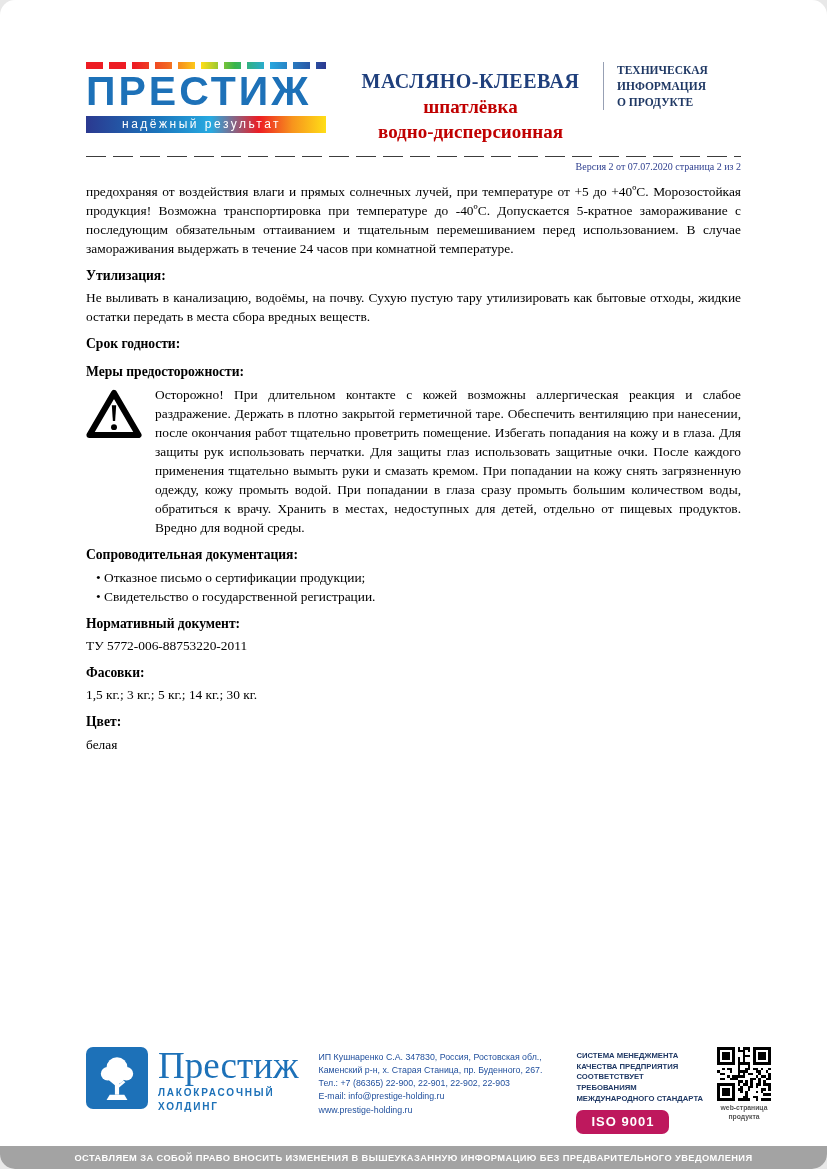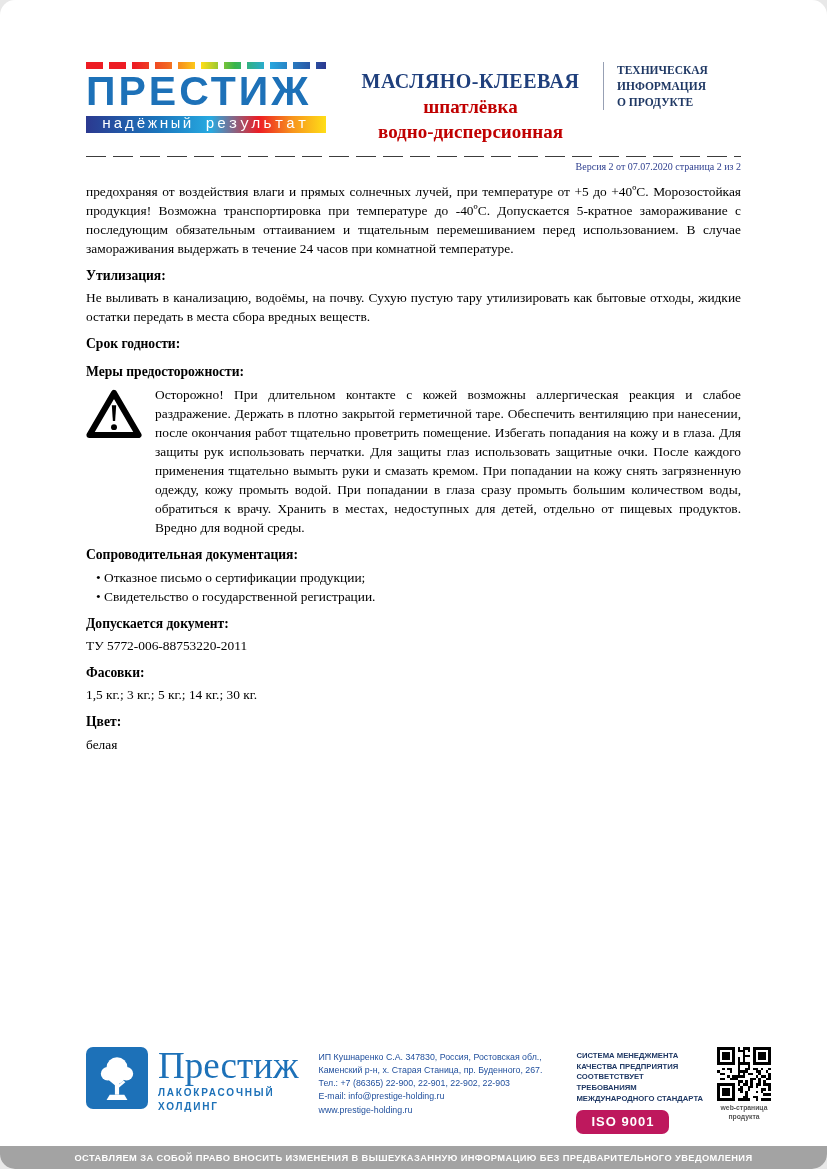--- a/index.html
+++ b/index.html
@@ -25,22 +25,22 @@
   .logo-text {
     font-family: "Liberation Sans", sans-serif; font-weight: bold;
     font-size: 41px; line-height: 1.02; color: #1d71b8; letter-spacing: 3px;
     margin: 2px 0 3px;
   }
   .logo-bar {
     width: 240px; height: 17px; display: flex; align-items: center;
     background: linear-gradient(90deg,#2b3990 0%,#1b75bc 30%,#27aae1 52%,#ed1c24 72%,#f7941d 86%,#ffde17 100%);
   }
   .logo-tagline {
-    color: #fff; font-family: Liberation Mono, monospace;
-    font-size: 15px; letter-spacing: 2.5px; padding-left: 16px;
+    color: #fff; font-family: Liberation Sans, sans-serif;
+    font-size: 12px; letter-spacing: 2.5px; padding-left: 36px;
   }
   .title-block { flex: 1; text-align: center; margin-top: 8px; }
   .title-1 { color: #1f3f7c; font-size: 20px; font-weight: bold; letter-spacing: 0.5px; }
   .title-2 { color: #c00000; font-size: 19px; font-weight: bold; margin-top: 3px; }
   .title-3 { color: #c00000; font-size: 19px; font-weight: bold; margin-top: 3px; }
   .doc-type {
     flex: 0 0 138px; width: 138px; 
     border-left: 1px solid #97a0b4; padding-left: 13px;
     color: #1f3864; font-weight: bold; font-size: 11.5px; line-height: 1.4;
   }
@@ -149,21 +149,21 @@
         </div>
         <p>Осторожно! При длительном контакте с кожей возможны аллергическая реакция и слабое раздражение. Держать в плотно закрытой герметичной таре. Обеспечить вентиляцию при нанесении, после окончания работ тщательно проветрить помещение. Избегать попадания на кожу и в глаза. Для защиты рук использовать перчатки. Для защиты глаз использовать защитные очки. После каждого применения тщательно вымыть руки и смазать кремом.  При попадании на кожу снять загрязненную одежду, кожу промыть водой. При попадании в глаза сразу промыть большим количеством воды, обратиться к врачу. Хранить в местах, недоступных для детей, отдельно от пищевых продуктов. Вредно для водной среды.</p>
       </div>
 
       <h3>Сопроводительная документация:</h3>
       <ul class="doc-list">
         <li>Отказное письмо о сертификации продукции;</li>
         <li>Свидетельство о государственной регистрации.</li>
       </ul>
 
-      <h3>Допускается документ:</h3>
+      <h3>Нормативный документ:</h3>
       <p>ТУ 5772-006-88753220-2011</p>
 
       <h3>Фасовки:</h3>
       <p>1,5 кг.; 3 кг.; 5 кг.; 14 кг.; 30 кг.</p>
 
       <h3>Цвет:</h3>
       <p>белая</p>
     </div>
   </div>
 

